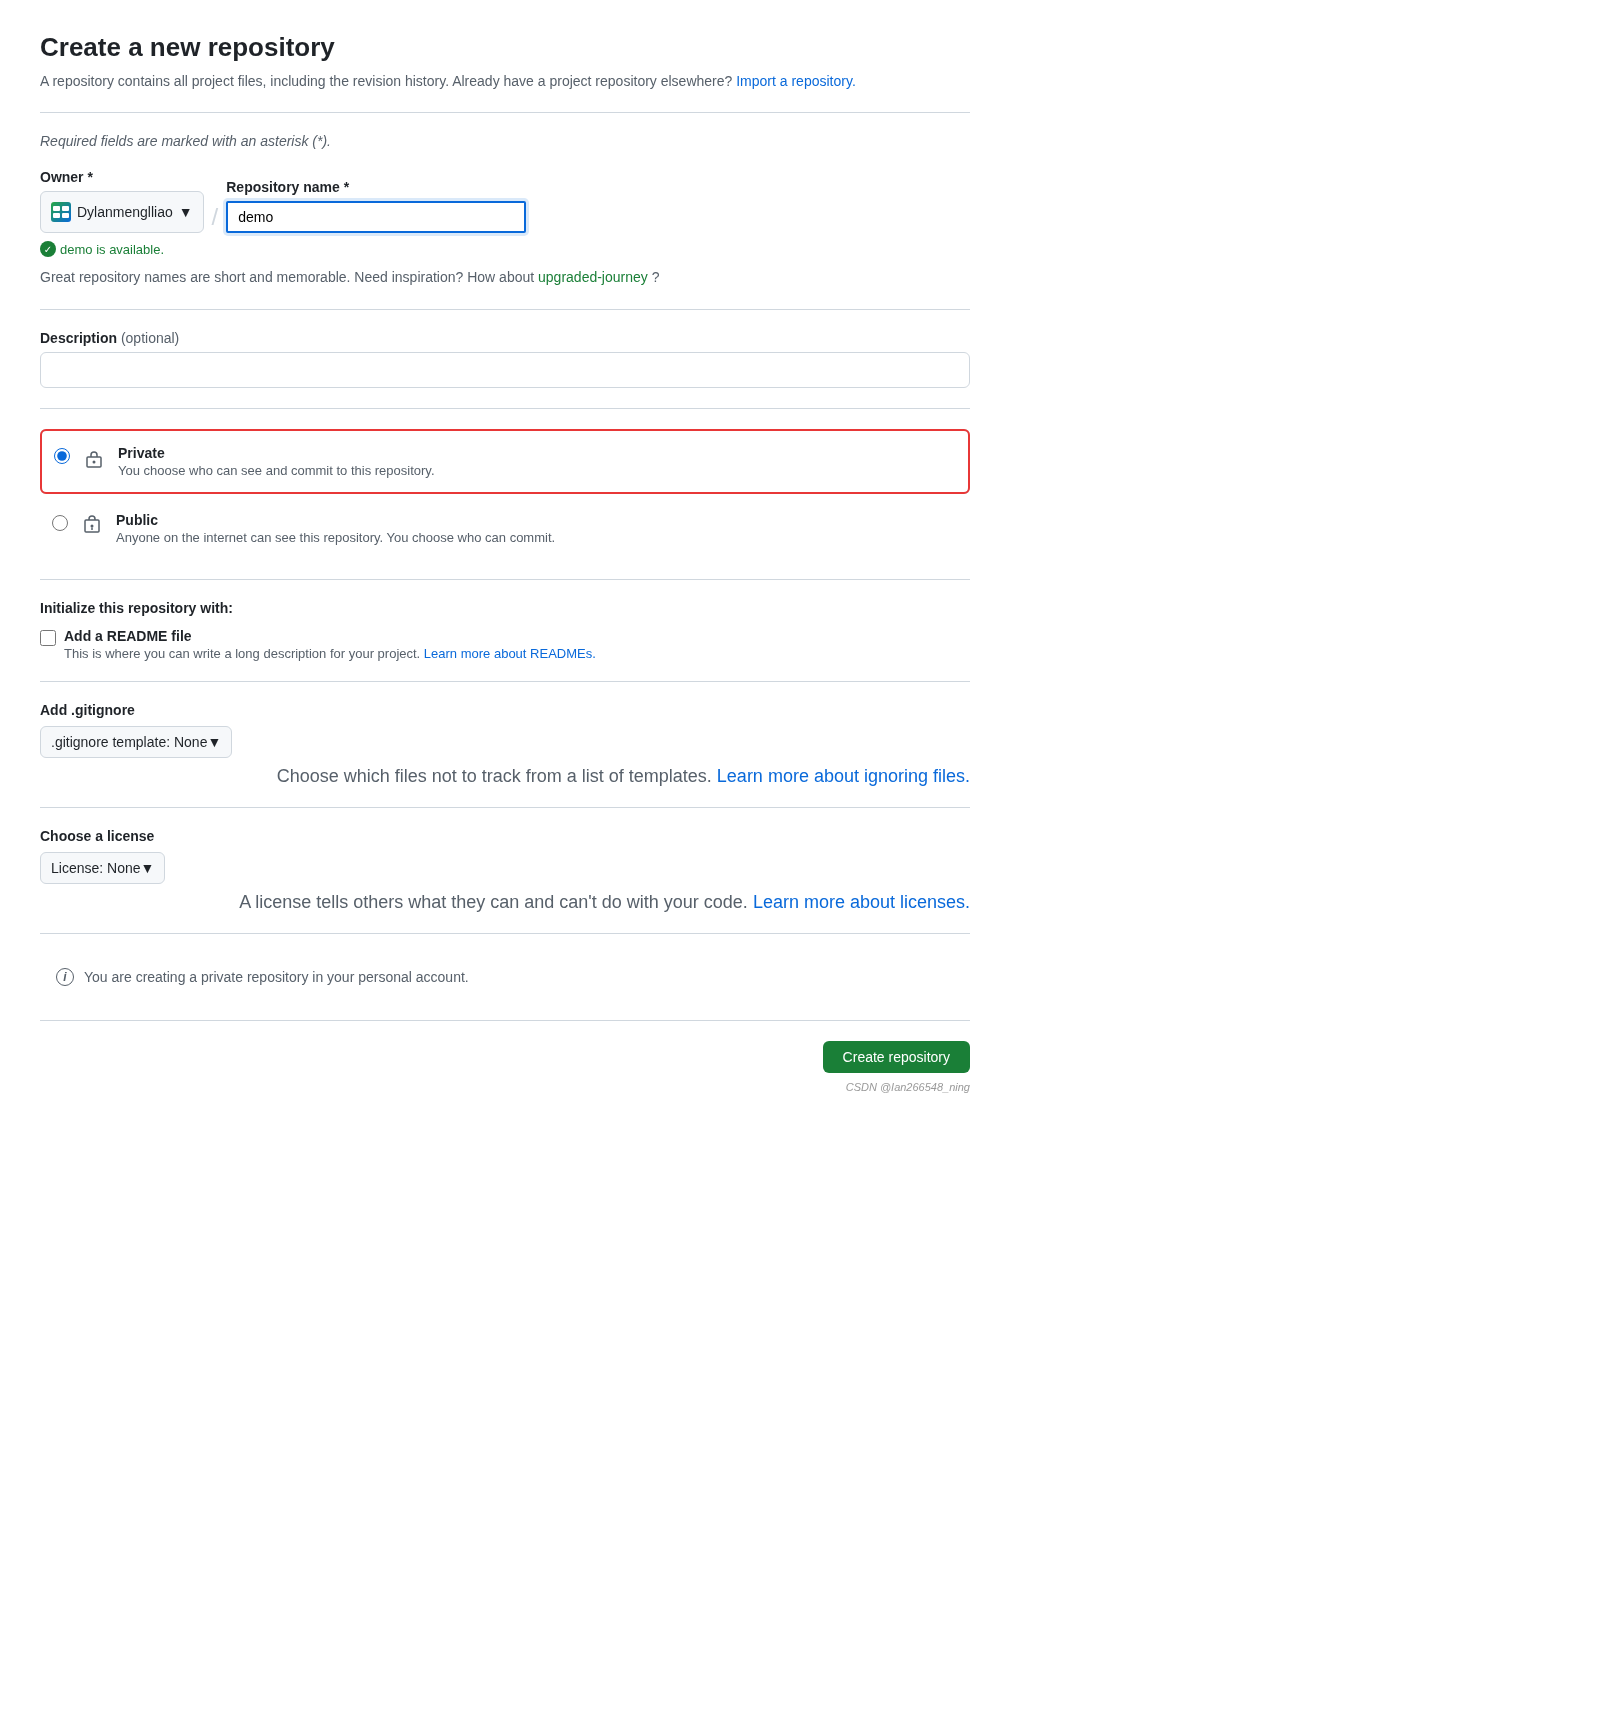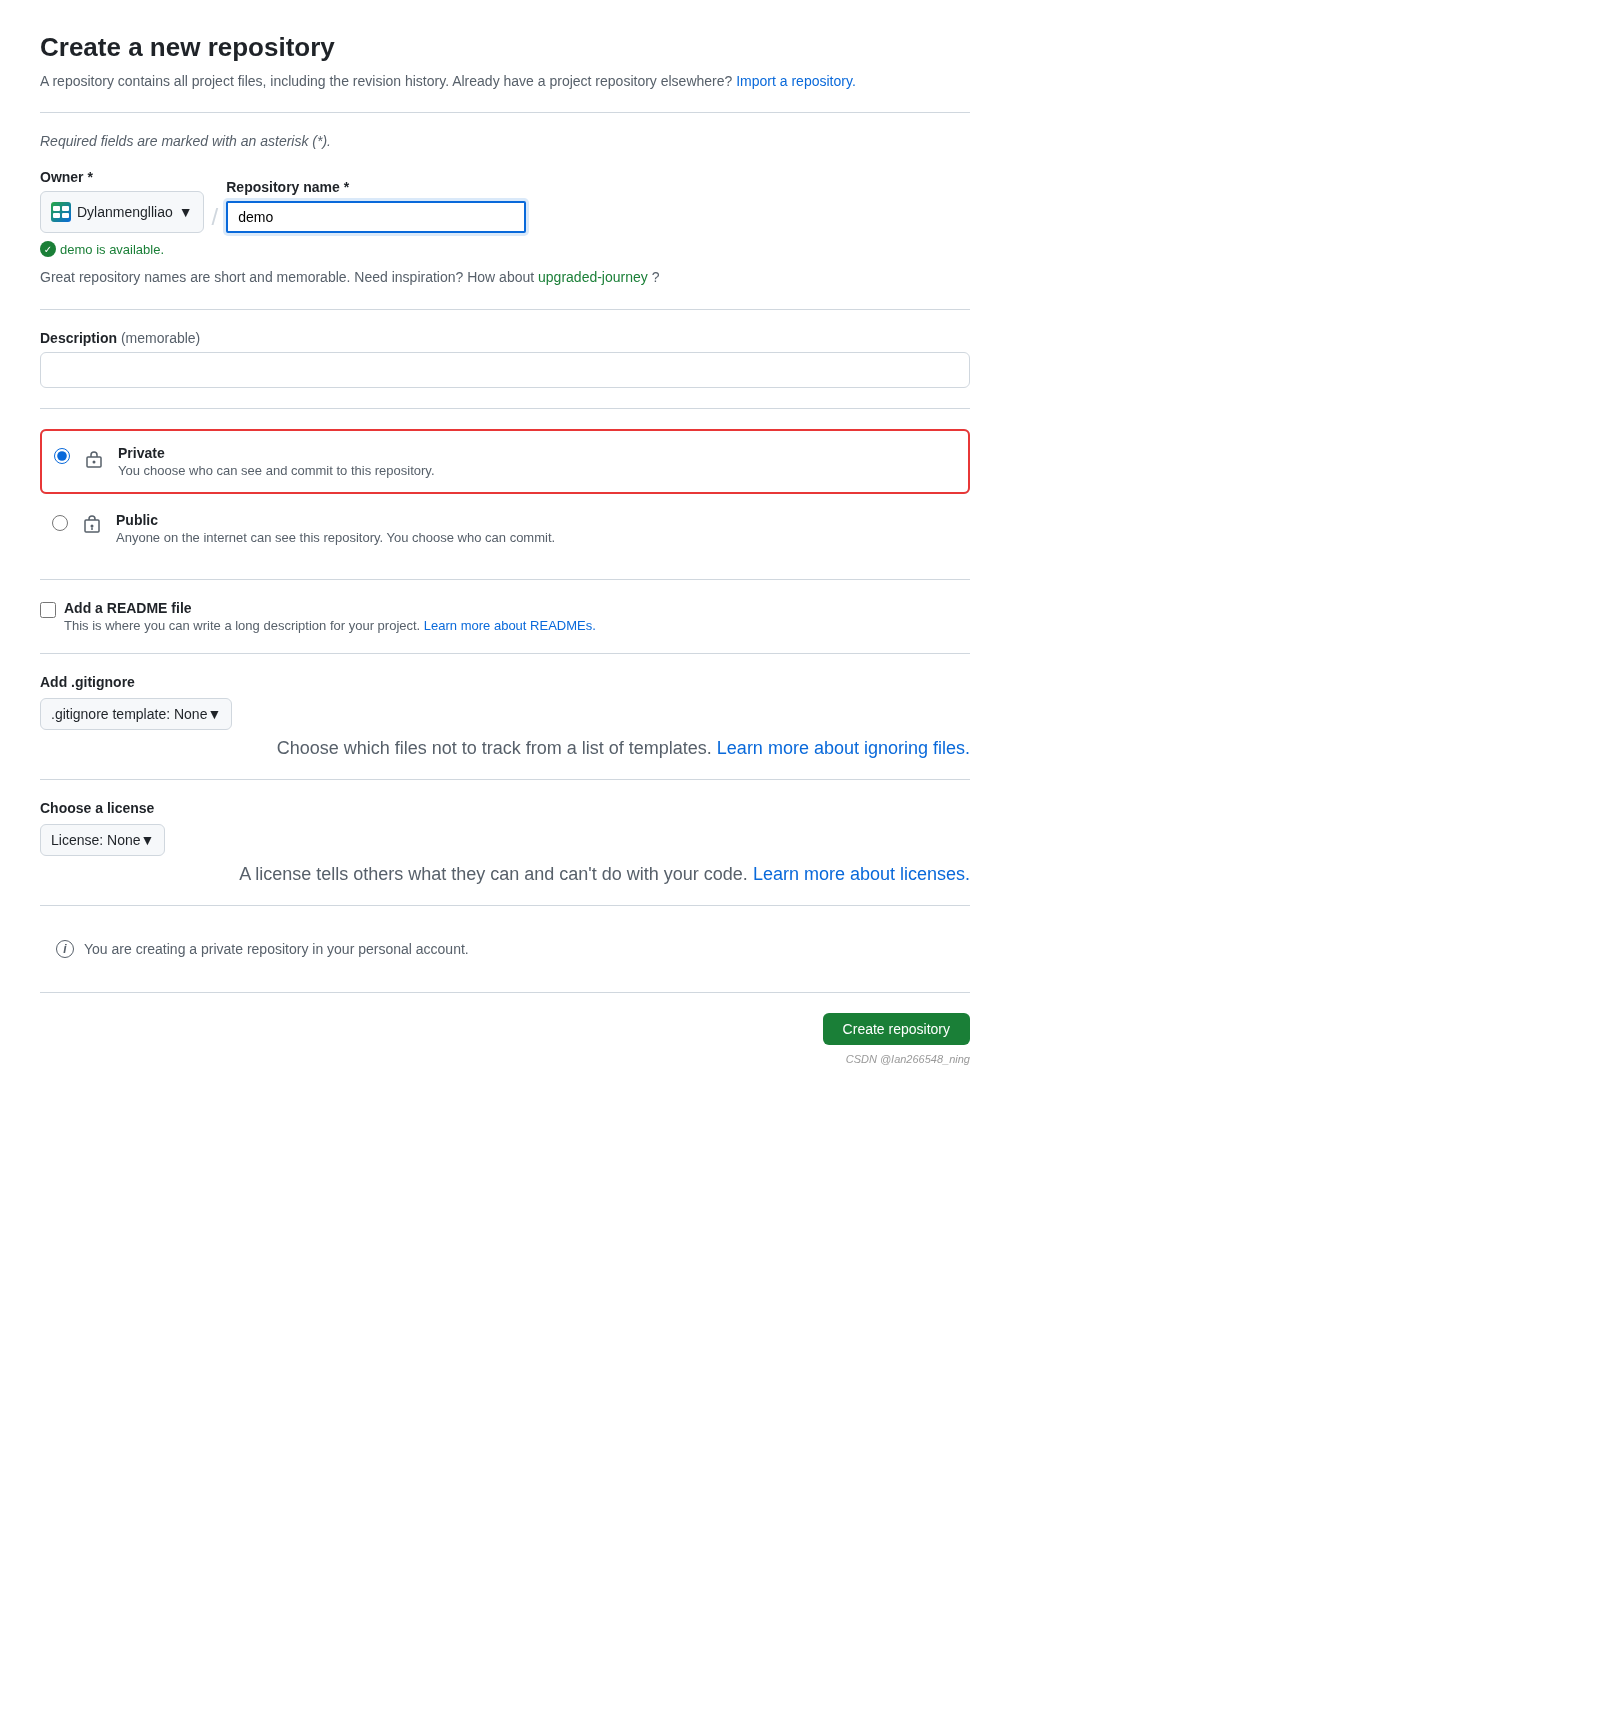--- a/index.html
+++ b/index.html
@@ -334,21 +334,21 @@
   <span>Great repository names are short and memorable. Need inspiration? How about</span>
   <span class="suggestion">upgraded-journey</span>
   <span>?</span>
 </p>
 
 <hr class="divider">
 
 <div class="form-group" style="margin-bottom: 20px;">
   <label class="form-label">
     <span>Description</span>
-    <span class="optional"> <span>(memorable)</span></span>
+    <span class="optional"> <span>(optional)</span></span>
   </label>
   <input class="description-input" type="text" value="" style="">
 </div>
 
 <hr class="divider">
 
 <div class="visibility-section">
 
   <div class="visibility-option selected">
     <input type="radio" name="visibility" id="private" checked="" style="">
@@ -378,20 +378,21 @@
     <div class="visibility-content">
       <div class="vis-title">Public</div>
       <div class="vis-desc">Anyone on the internet can see this repository. You choose who can commit.</div>
     </div>
   </div>
 </div>
 
 <hr class="divider">
 
 <div class="init-section">
+  <div class="init-title">Initialize this repository with:</div>
   <div class="checkbox-option">
     <input type="checkbox" id="readme" style="">
     <div>
       <div class="checkbox-label">Add a README file</div>
       <div class="checkbox-desc">
         <span>This is where you can write a long description for your project.</span>
         <a href="#">Learn more about READMEs.</a>
       </div>
     </div>
   </div>

